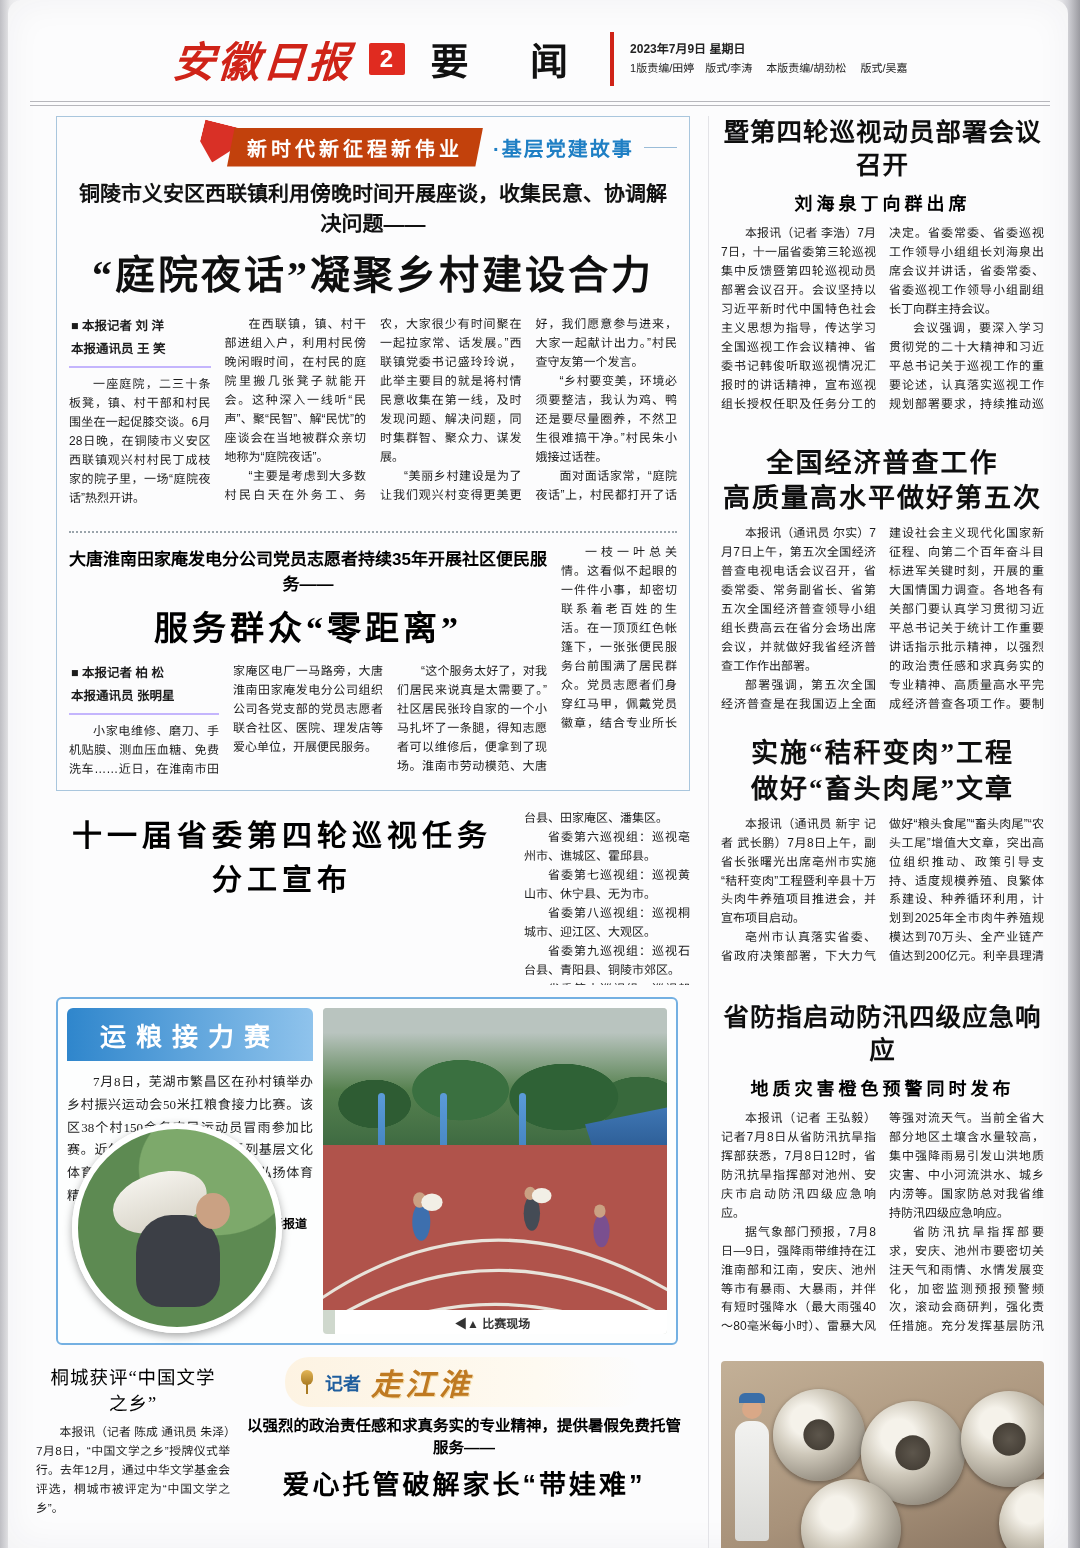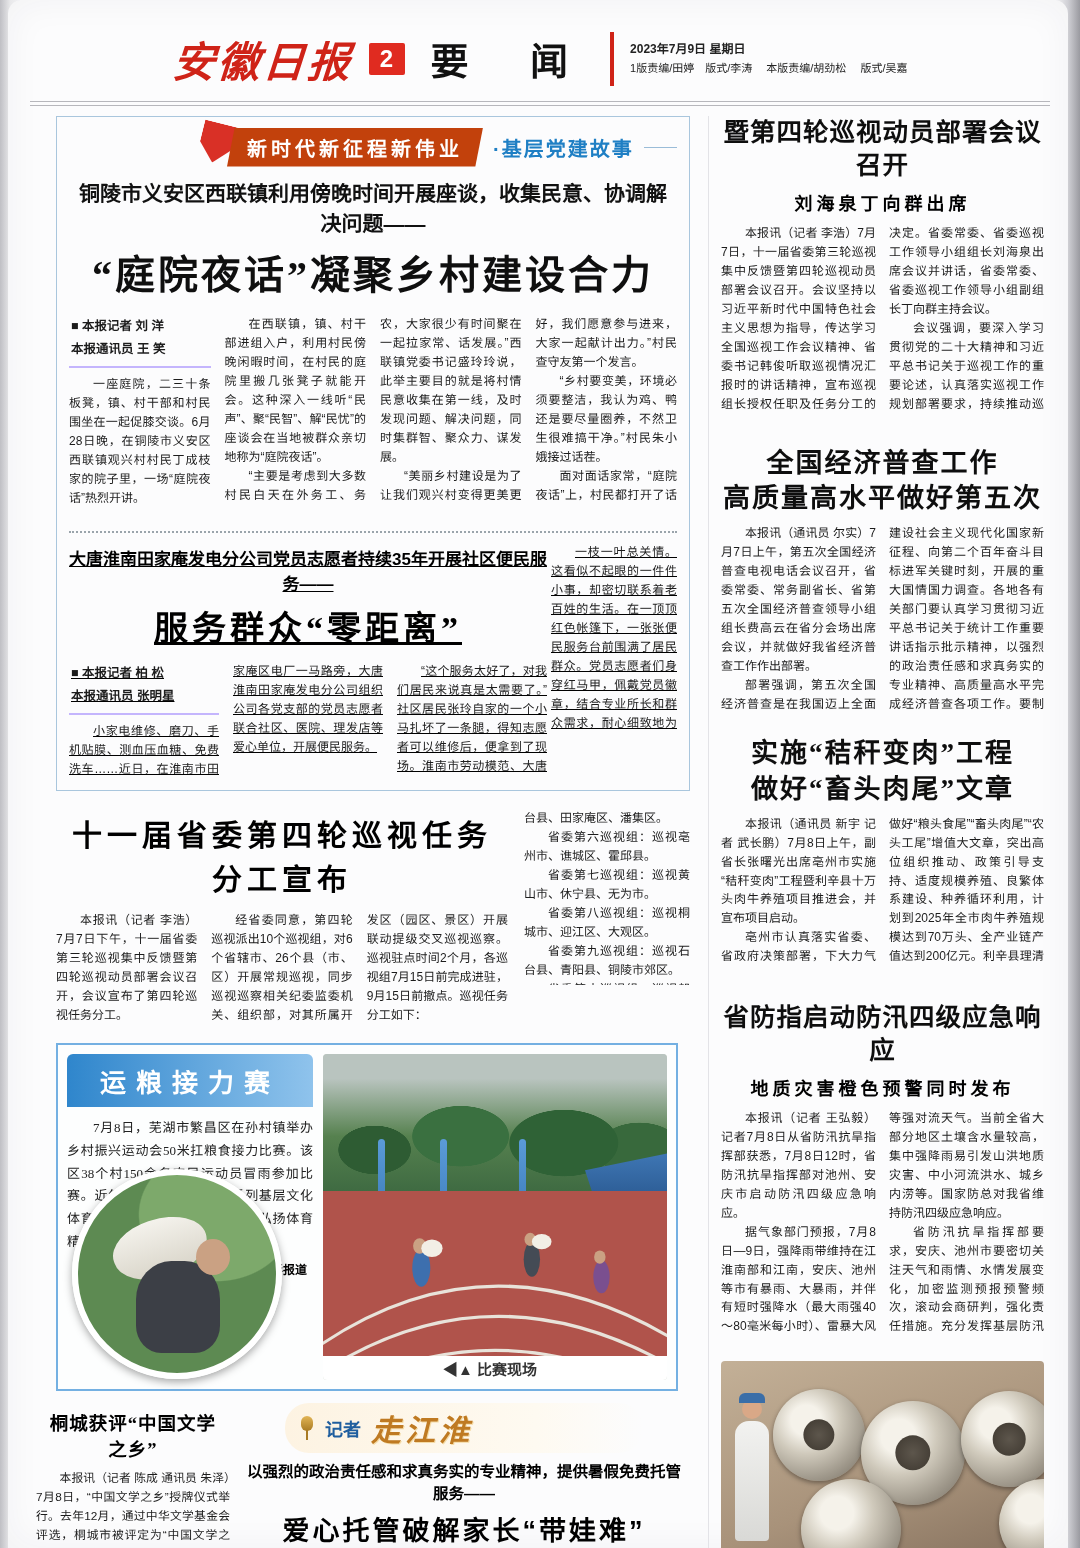--- a/index.html
+++ b/index.html
@@ -27,59 +27,59 @@
   .box12{border:1px solid #a9c6dd;padding:8px 12px 10px;margin:0 2px 12px 20px;}
   .bannerrow{display:flex;align-items:center;margin:2px 0 10px 130px;}
   .ribbon{width:34px;height:40px;background:#d93026;clip-path:polygon(0 0,100% 0,100% 55%,50% 100%,0 55%);transform:rotate(14deg) translateY(-4px);margin-right:-6px;}
   .banner-red{background:#c2410c;color:#fff;font-weight:bold;font-size:20px;letter-spacing:4px;padding:5px 20px;clip-path:polygon(3% 0,100% 0,97% 100%,0 100%);}
   .banner-blue{color:#1f7fc4;font-weight:bold;font-size:20px;margin-left:10px;letter-spacing:2px;}
   .bannerline{flex:1;border-top:1px solid #9abcd8;margin-left:10px;}
   .kicker1{font-size:21px;font-weight:bold;text-align:center;color:#111;margin:4px 0 6px;}
   .head1{font-family:"Liberation Serif",serif;font-size:40px;font-weight:bold;text-align:center;color:#0f0f0f;letter-spacing:3px;margin:2px 0 14px;}
   .a1body{columns:4;column-gap:14px;height:206px;}
   .dotline{border-top:2px dotted #9aa4ab;margin:10px 0;}
-  .a2{display:flex;gap:4px;text-decoration:underline;}
+  .a2{display:flex;gap:14px;}
   .a2main{width:478px;flex:none;}
   .kicker2{font-size:17px;font-weight:bold;text-align:center;margin:2px 0 6px;}
   .head2{font-family:"Liberation Serif",serif;font-size:34px;font-weight:bold;text-align:center;letter-spacing:4px;margin:2px 0 12px;}
   .a2body{columns:3;column-gap:14px;height:118px;}
   .a2side{flex:1;height:188px;}
   
   .a3{display:flex;gap:16px;margin:0 2px 12px 20px;}
   .a3main{width:452px;flex:none;}
   .head3{font-family:"Liberation Serif",serif;font-size:30px;font-weight:bold;text-align:center;letter-spacing:5px;margin:8px 0 12px;}
   .a3body{columns:3;column-gap:14px;height:120px;}
   .a3side{flex:1;height:176px;margin-top:6px;}
   .a3side p:first-child{text-indent:0;}
   
-  .grain{position:relative;border:2px solid #74b0e2;border-radius:0;margin:0 14px 12px 20px;height:348px;padding:9px;box-sizing:border-box;display:flex;gap:10px;background:#fdfefe;}
+  .grain{position:relative;border:2px solid #74b0e2;border-radius:6px;margin:0 14px 12px 20px;height:348px;padding:9px;box-sizing:border-box;display:flex;gap:10px;background:#fdfefe;}
   .gleft{width:246px;flex:none;}
   .gtitle{background:linear-gradient(90deg,#2f86cc,#8fc3ec);color:#fff;font-weight:bold;font-size:26px;letter-spacing:10px;text-align:center;padding:8px 0;border-radius:6px 6px 0 0;}
   .gcaption{font-family:"Liberation Serif",serif;font-size:13px;line-height:1.75;color:#222;text-align:justify;margin-top:10px;}
   .gcaption p{margin:0;text-indent:2em;}
   .gcredit{font-size:12px;font-weight:bold;text-align:right;margin-top:6px;padding-right:6px;font-family:"Liberation Serif",serif;}
   .gphoto{flex:1;position:relative;border-radius:4px;overflow:hidden;background:#cfd8cd;}
   .gsky{position:absolute;inset:0 0 58% 0;background:
      radial-gradient(60px 40px at 15% 70%,#2e5c33 0 60%,transparent 61%),
      radial-gradient(80px 50px at 40% 60%,#3a7040 0 60%,transparent 61%),
      radial-gradient(90px 55px at 70% 65%,#2f6236 0 60%,transparent 61%),
      radial-gradient(70px 45px at 92% 70%,#38693c 0 60%,transparent 61%),
      linear-gradient(#b9c4bf 0 18%,#56814f 60%,#3f6b42 100%);}
   .gtrack{position:absolute;inset:42% 0 24px 0;}
-  .gstrip{position:absolute;left:0;right:0;bottom:0;height:24px;background:#fff;display:flex;align-items:center;padding-left:120px;font-size:15px;font-weight:bold;color:#333;}
+  .gstrip{position:absolute;left:12px;right:0;bottom:0;height:24px;background:#fff;display:flex;align-items:center;padding-left:120px;font-size:12px;font-weight:bold;color:#333;}
   .flag{position:absolute;width:7px;height:110px;background:linear-gradient(#5b9bd8,#2f6fae);border-radius:4px;top:26%;}
   .canopy{position:absolute;right:-8px;top:30%;width:90px;height:46px;background:linear-gradient(#3f77b5,#2c5c94);clip-path:polygon(0 40%,100% 0,100% 100%,10% 100%);}
   .gcircle{position:absolute;left:14px;bottom:10px;width:198px;height:198px;border-radius:50%;border:6px solid #fff;box-shadow:0 3px 8px rgba(0,0,0,.35);overflow:hidden;background:radial-gradient(140px 120px at 70% 20%,#7da96b 0 55%,#5d8a52 56% 100%);}
   .sack{position:absolute;left:34px;top:44px;width:96px;height:58px;background:linear-gradient(#f4f2ec,#d8d4c8);border-radius:48% 52% 50% 50%;transform:rotate(-18deg);}
   .runnerbody{position:absolute;left:58px;top:86px;width:84px;height:92px;background:#3c3f46;border-radius:42% 42% 30% 30%;}
   .runnerhead{position:absolute;left:118px;top:64px;width:34px;height:36px;background:#caa183;border-radius:50%;}
   
   .bottomrow{display:flex;gap:14px;height:338px;overflow:hidden;margin-right:8px;}
   .tc{width:194px;flex:none;}
-  .tc h3{font-size:18.5px;font-weight:bold;text-align:center;margin:6px 12px 8px;font-family:"Liberation Serif",serif;letter-spacing:1px;}
+  .tc h3{font-size:18.5px;font-weight:normal;text-align:center;margin:6px 12px 8px;font-family:"Liberation Serif",serif;letter-spacing:1px;}
   .tcbody{font-size:11.8px;line-height:1.6;height:288px;}
   .ax{flex:1;min-width:0;}
   .axlogo{display:flex;align-items:center;gap:10px;background:linear-gradient(90deg,#fdf3e2,#fefaf1 70%,transparent);border-radius:24px;padding:3px 14px;width:330px;margin:0 auto 6px;}
   .mic{width:16px;height:24px;position:relative;}
   .mic:before{content:"";position:absolute;left:2px;top:0;width:12px;height:15px;background:linear-gradient(#e2b556,#a97b23);border-radius:7px;}
   .mic:after{content:"";position:absolute;left:7px;top:14px;width:2px;height:10px;background:#a97b23;}
   .axlogo .jz{color:#1f5e9e;font-weight:bold;font-size:18px;}
   .axlogo .zjh{font-family:"Liberation Serif",serif;font-style:italic;font-weight:bold;font-size:30px;color:#bf7a22;text-shadow:1px 1px 0 #f4dca8;letter-spacing:4px;}
   .axkicker{font-size:15.5px;font-weight:bold;text-align:center;margin:2px 0 6px;}
   .axhead{font-family:Liberation Sans, sans-serif;font-size:27px;font-weight:bold;text-align:center;letter-spacing:3px;margin:0 0 10px;}
@@ -167,24 +167,20 @@
           </div>
           <div class="body a2side">
                 <p>一枝一叶总关情。这看似不起眼的一件件小事，却密切联系着老百姓的生活。在一顶顶红色帐篷下，一张张便民服务台前围满了居民群众。党员志愿者们身穿红马甲，佩戴党员徽章，结合专业所长和群众需求，耐心细致地为群众提供各种便民服务，受到群众称赞。</p>
               </div>
         </div>
       </div>
 
       <div class="a3">
         <div class="a3main">
           <div class="head3">十一届省委第四轮巡视任务分工宣布</div>
-          <div class="body a3body">
-                <p>本报讯（记者 李浩）7月7日下午，十一届省委第三轮巡视集中反馈暨第四轮巡视动员部署会议召开，会议宣布了第四轮巡视任务分工。</p>
-                <p>经省委同意，第四轮巡视派出10个巡视组，对6个省辖市、26个县（市、区）开展常规巡视，同步巡视巡察相关纪委监委机关、组织部，对其所属开发区（园区、景区）开展联动提级交叉巡视巡察。巡视驻点时间2个月，各巡视组7月15日前完成进驻，9月15日前撤点。巡视任务分工如下：</p>
-              </div>
         </div>
         <div class="body a3side">
               <p>台县、田家庵区、潘集区。</p>
               <p>省委第六巡视组：巡视亳州市、谯城区、霍邱县。</p>
               <p>省委第七巡视组：巡视黄山市、休宁县、无为市。</p>
               <p>省委第八巡视组：巡视桐城市、迎江区、大观区。</p>
               <p>省委第九巡视组：巡视石台县、青阳县、铜陵市郊区。</p>
               <p>省委第十巡视组：巡视郎溪县、广德市、宁国市。</p>
             </div>
       </div>

